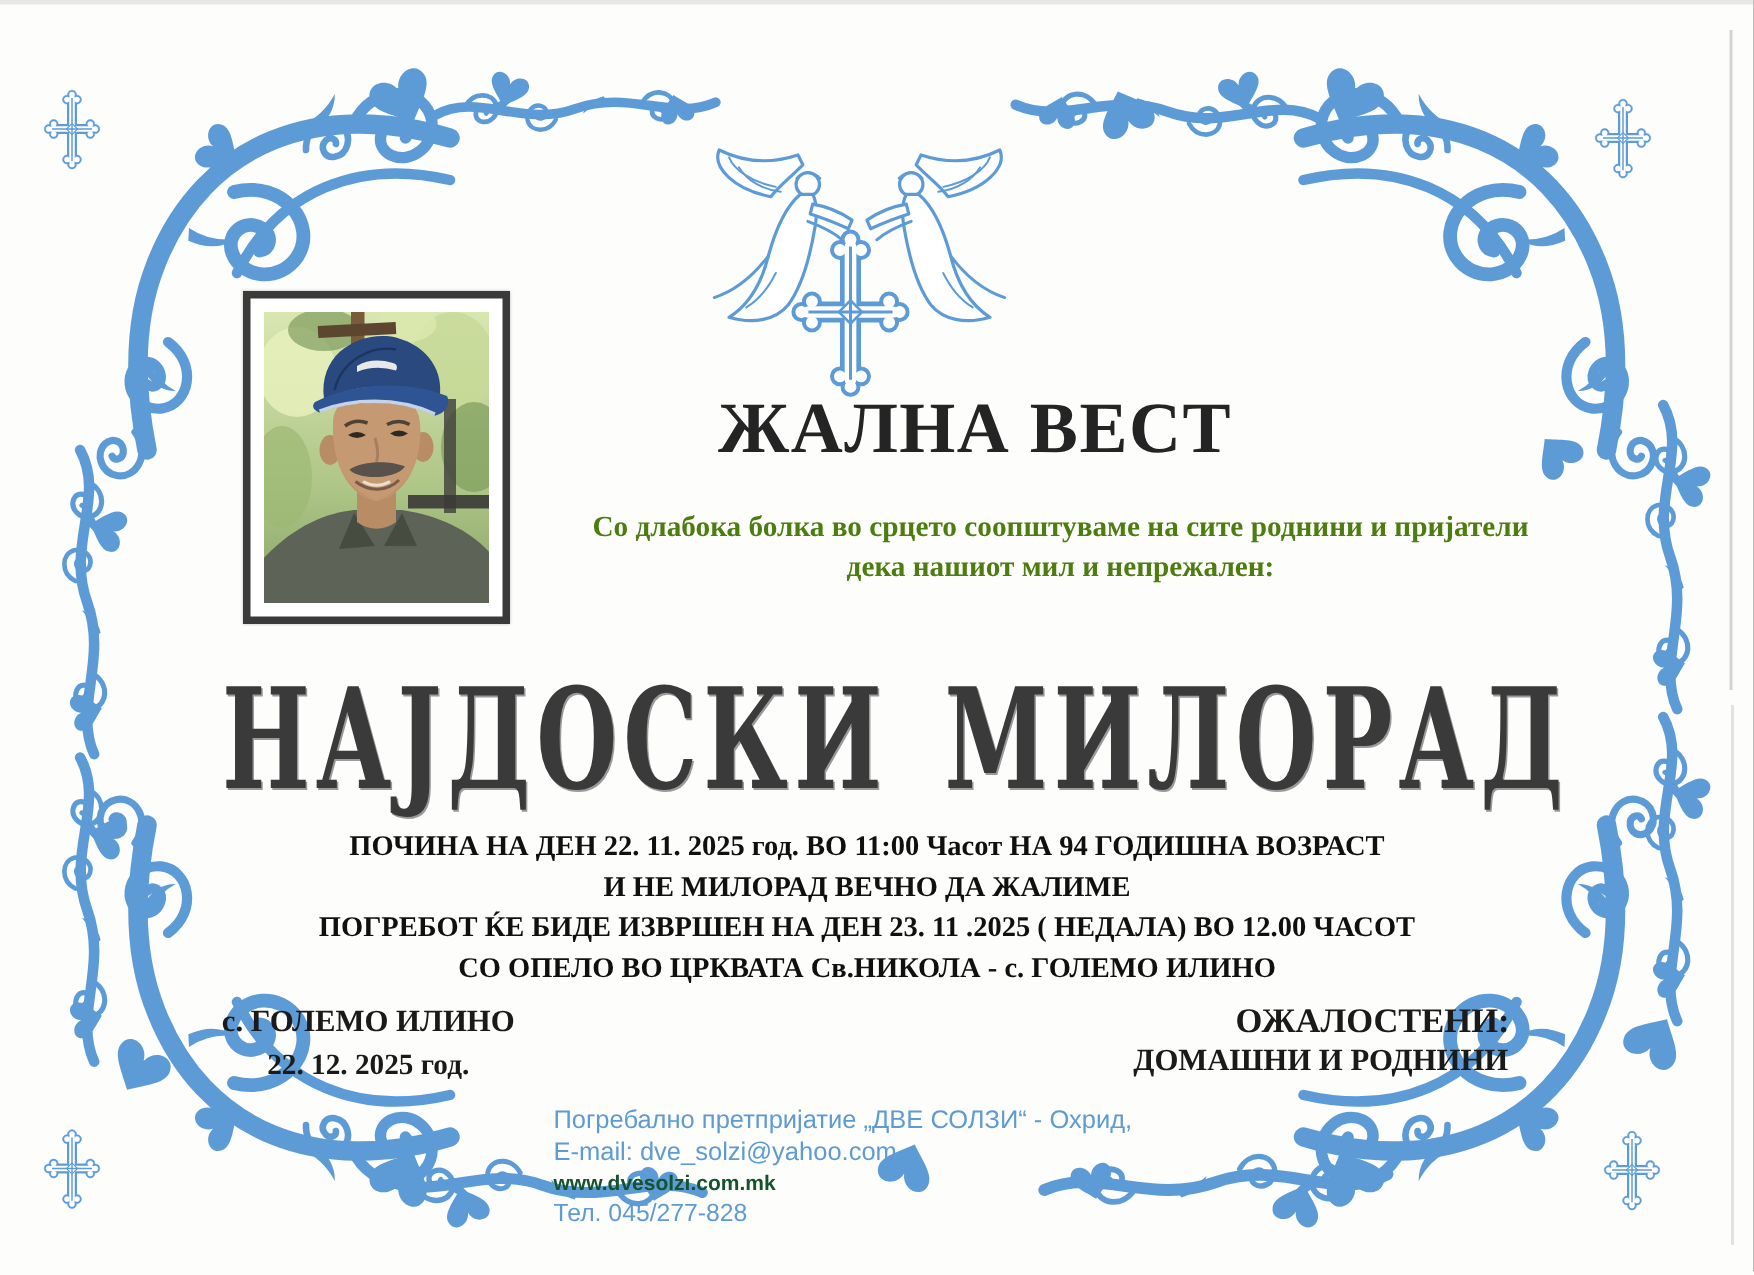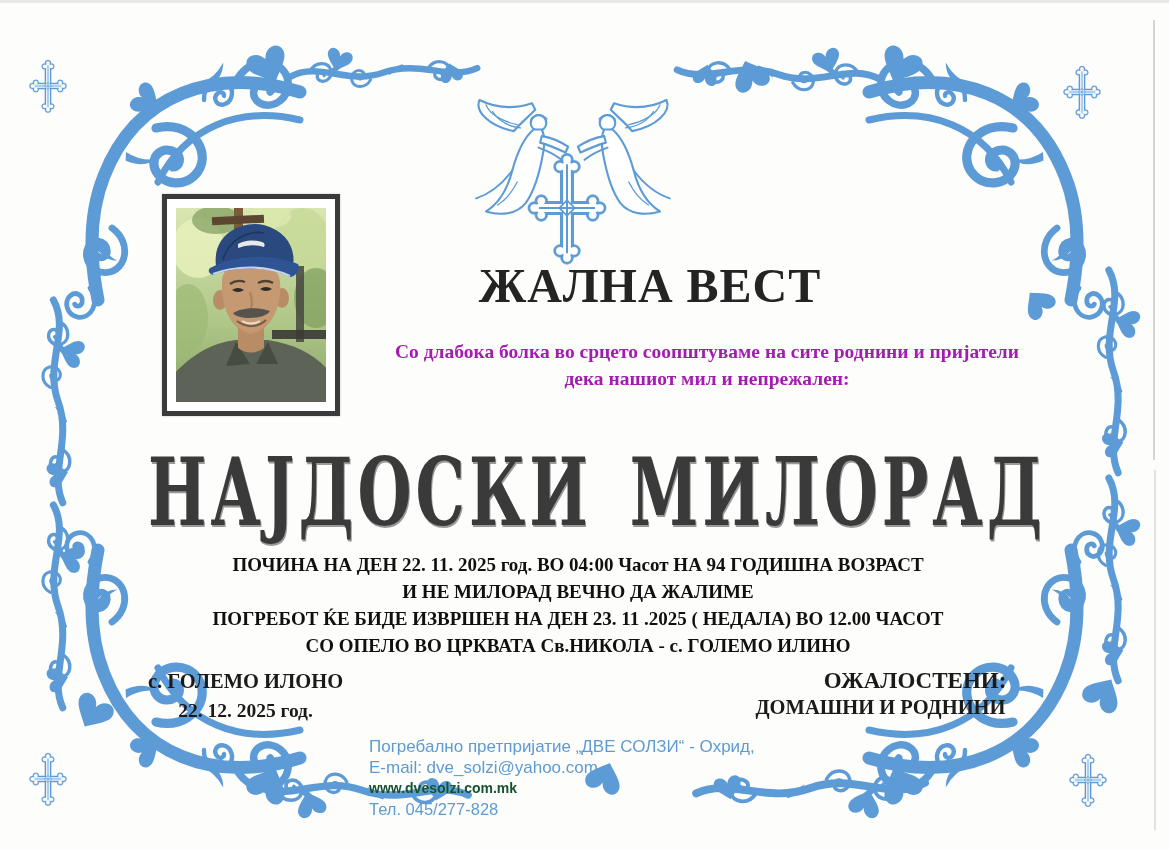--- a/index.html
+++ b/index.html
@@ -23,21 +23,21 @@
   }
   .photo-inner{width:150px;height:194px;display:block;}
 
   .title{
     position:absolute;left:400px;top:258px;width:500px;text-align:center;
     font-size:48px;font-weight:bold;letter-spacing:1px;color:#242424;
     font-family:"Liberation Serif",serif;
   }
   .intro{
     position:absolute;left:360px;top:338px;width:694px;text-align:center;
-    font-size:19.5px;font-weight:bold;line-height:27px;color:#a21caf;
+    font-size:19.5px;font-weight:bold;line-height:27px;color:#4d7c0f;
   }
   .name-row{
     position:absolute;left:148px;top:438px;width:898px;
     display:flex;justify-content:space-between;white-space:nowrap;
     font-family:"DejaVu Serif",serif;font-weight:bold;
     font-size:62px;letter-spacing:4px;color:#3a3a3a;
     transform:scaleY(1.5);transform-origin:top center;
     text-shadow:1px 1px 0 #9a9a9a;
   }
   .details{
@@ -271,28 +271,28 @@
     <div>Со длабока болка во срцето соопштуваме на сите роднини и пријатели</div>
     <div>дека нашиот мил и непрежален:</div>
   </div>
 
   <div class="name-row">
     <span>НАЈДОСКИ</span>
     <span>МИЛОРАД</span>
   </div>
 
   <div class="details">
-    <div>ПОЧИНА НА ДЕН 22. 11. 2025 год. ВО 04:00 Часот НА 94 ГОДИШНА ВОЗРАСТ</div>
+    <div>ПОЧИНА НА ДЕН 22. 11. 2025 год. ВО 11:00 Часот НА 94 ГОДИШНА ВОЗРАСТ</div>
     <div>И НЕ МИЛОРАД ВЕЧНО ДА ЖАЛИМЕ</div>
     <div>ПОГРЕБОТ ЌЕ БИДЕ ИЗВРШЕН НА ДЕН 23. 11 .2025 ( НЕДАЛА) ВО 12.00 ЧАСОТ</div>
     <div>СО ОПЕЛО ВО ЦРКВАТА Св.НИКОЛА - с. ГОЛЕМО ИЛИНО</div>
   </div>
 
   <div class="place-block">
-    <div class="place-line">с. ГОЛЕМО ИЛОНО</div>
+    <div class="place-line">с. ГОЛЕМО ИЛИНО</div>
     <div class="date-line">22. 12. 2025 год.</div>
   </div>
 
   <div class="mourners-label">ОЖАЛОСТЕНИ:</div>
   <div class="mourners-names">ДОМАШНИ И РОДНИНИ</div>
 
   <div class="footer">
     <div class="footer-company">Погребално претпријатие „ДВЕ СОЛЗИ“ - Охрид,</div>
     <div class="footer-email">E-mail: dve_solzi@yahoo.com</div>
     <div class="footer-web">www.dvesolzi.com.mk</div>

